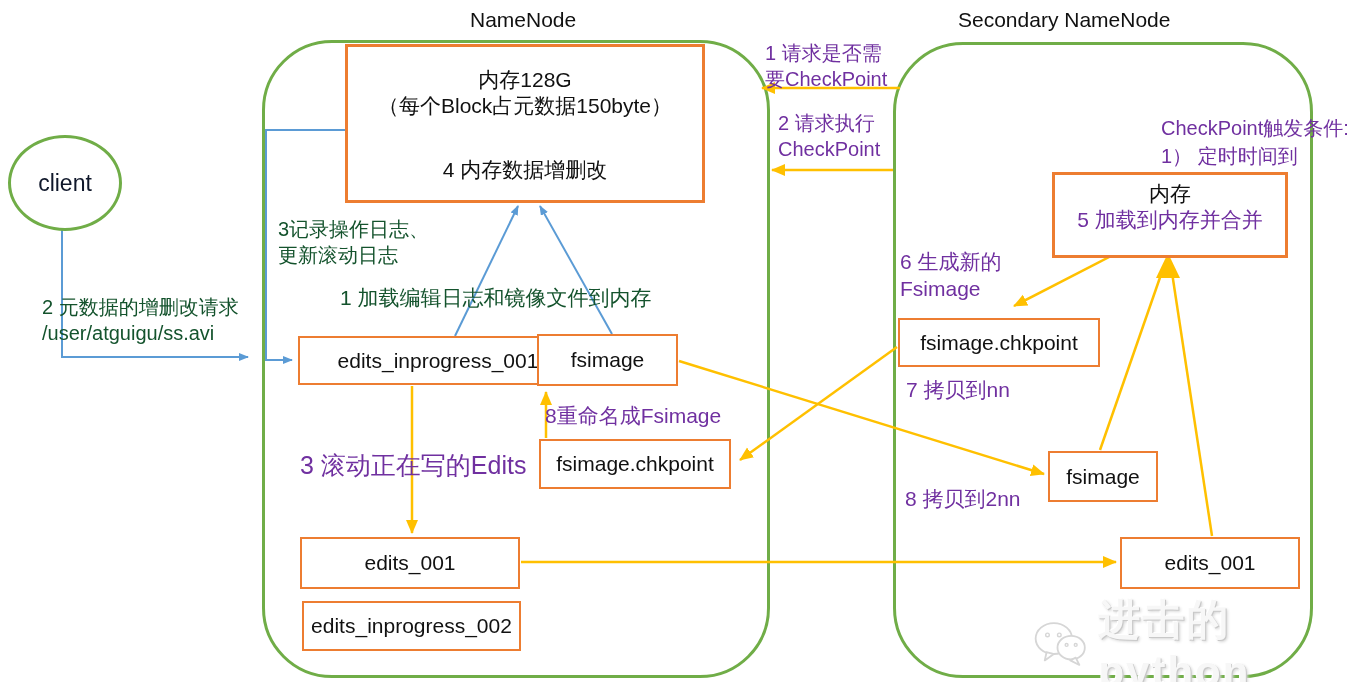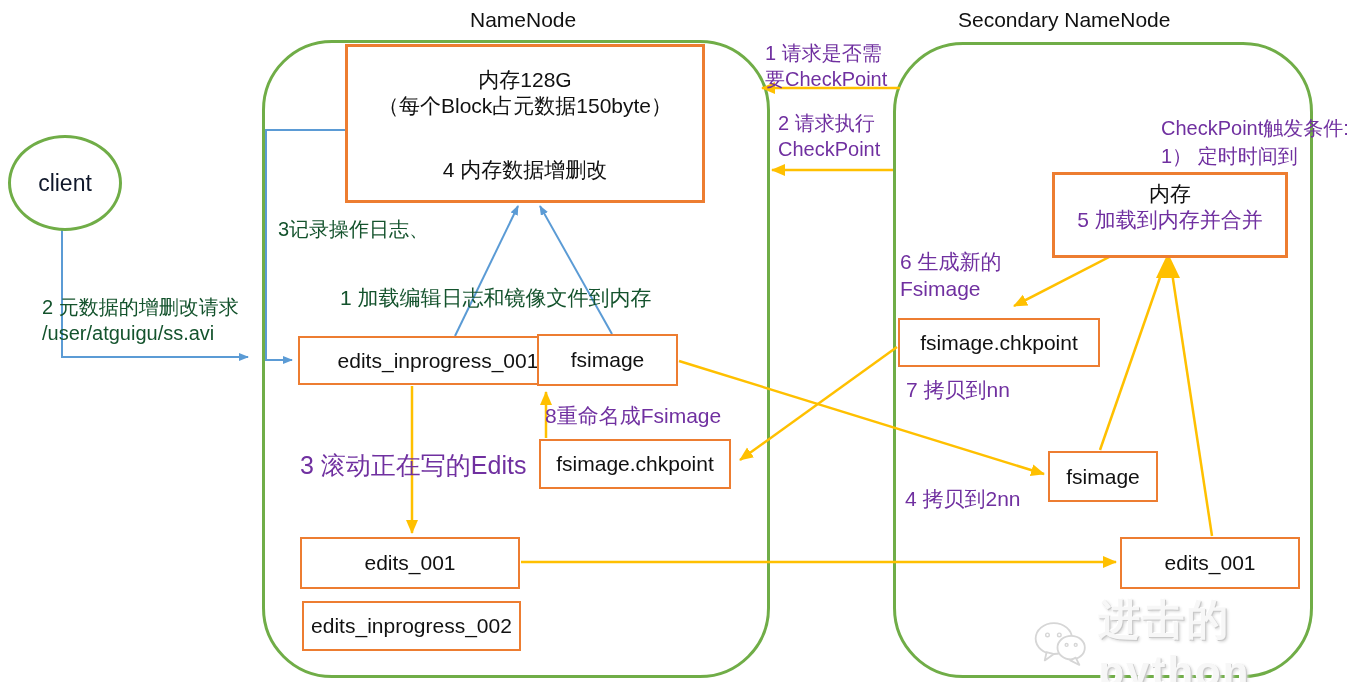--- a/index.html
+++ b/index.html
@@ -98,20 +98,21 @@
 </div>
 
 <div class="membox" style="left:345px;top:44px;width:354px;height:133px;padding-top:20px;">
   <div class="l">内存128G</div>
   <div class="l">（每个Block占元数据150byte）</div>
   <div class="l" style="margin-top:38px;">4 内存数据增删改</div>
 </div>
 
 <div class="note note-black" style="left:278px;top:216px;">
   <div>3记录操作日志、</div>
+  <div>更新滚动日志</div>
 </div>
 
 <div class="note note-black" style="left:340px;top:285px;font-size:21px;">1 加载编辑日志和镜像文件到内存</div>
 
 <div class="filebox" style="left:298px;top:336px;width:220px;height:45px;padding-left:28px;">edits_inprogress_001</div>
 
 <div class="filebox" style="left:537px;top:334px;width:137px;height:48px;">fsimage</div>
 
 <div class="note note-purple" style="left:545px;top:403px;font-size:21px;">8重命名成Fsimage</div>
 
@@ -146,21 +147,21 @@
   <div>6 生成新的</div>
   <div>Fsimage</div>
 </div>
 
 <div class="filebox" style="left:898px;top:318px;width:198px;height:45px;">fsimage.chkpoint</div>
 
 <div class="note note-purple" style="left:898px;top:377px;font-size:21px;margin-left:8px;">7 拷贝到nn</div>
 
 <div class="filebox" style="left:1048px;top:451px;width:106px;height:47px;">fsimage</div>
 
-<div class="note note-purple" style="left:905px;top:486px;font-size:21px;">4 拷贝到2nn</div>
+<div class="note note-purple" style="left:905px;top:486px;font-size:21px;">8 拷贝到2nn</div>
 
 <div class="filebox" style="left:1120px;top:537px;width:176px;height:48px;">edits_001</div>
 
 <div class="watermark" style="left:1032px;top:592px;">
   <svg width="62" height="54" viewBox="0 0 62 54">
     <ellipse cx="24" cy="21" rx="20" ry="17" fill="#ffffff" stroke="#d6d6d6" stroke-width="2"></ellipse>
     <path d="M16 36 L14 45 L24 38 Z" fill="#ffffff" stroke="#d6d6d6" stroke-width="2" stroke-linejoin="round"></path>
     <circle cx="17" cy="17" r="2" fill="none" stroke="#d6d6d6" stroke-width="1.5"></circle>
     <circle cx="30" cy="17" r="2" fill="none" stroke="#d6d6d6" stroke-width="1.5"></circle>
     <ellipse cx="43" cy="31" rx="15" ry="13" fill="#ffffff" stroke="#d6d6d6" stroke-width="2"></ellipse>

